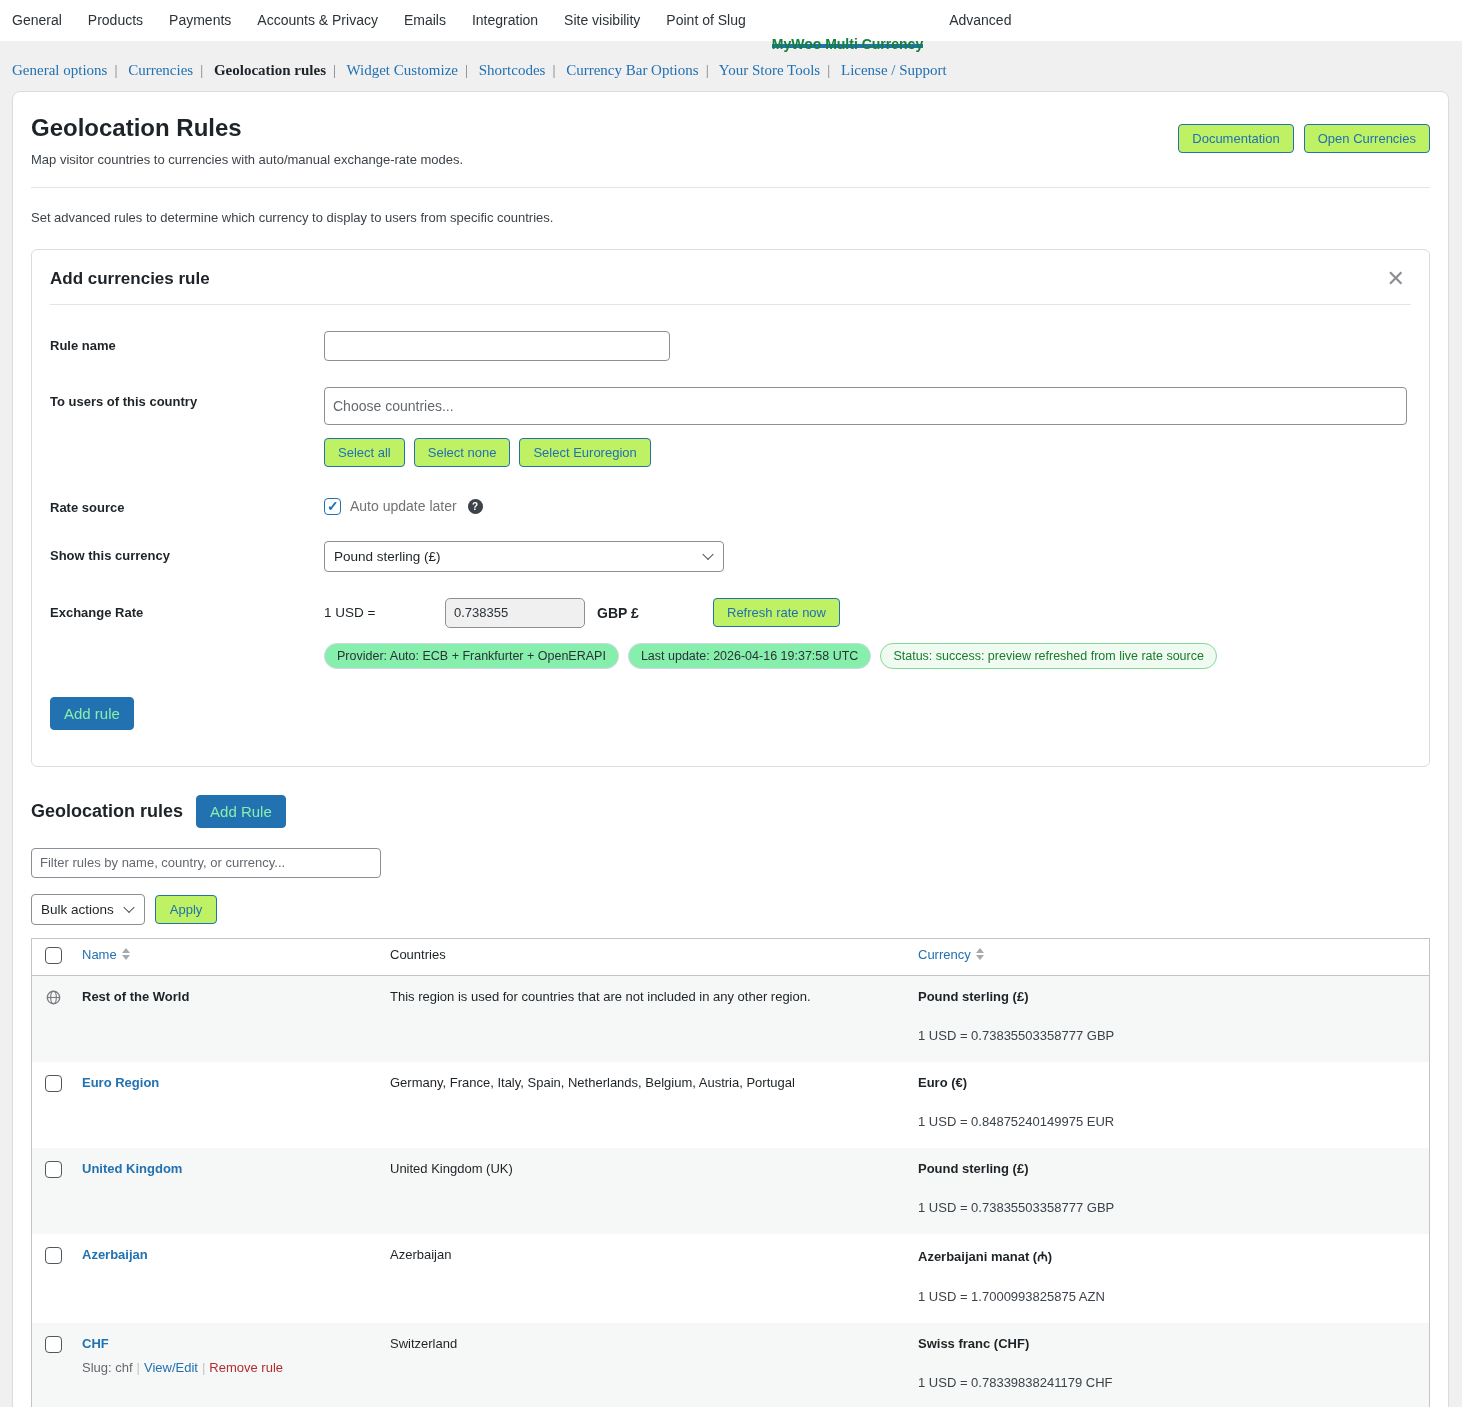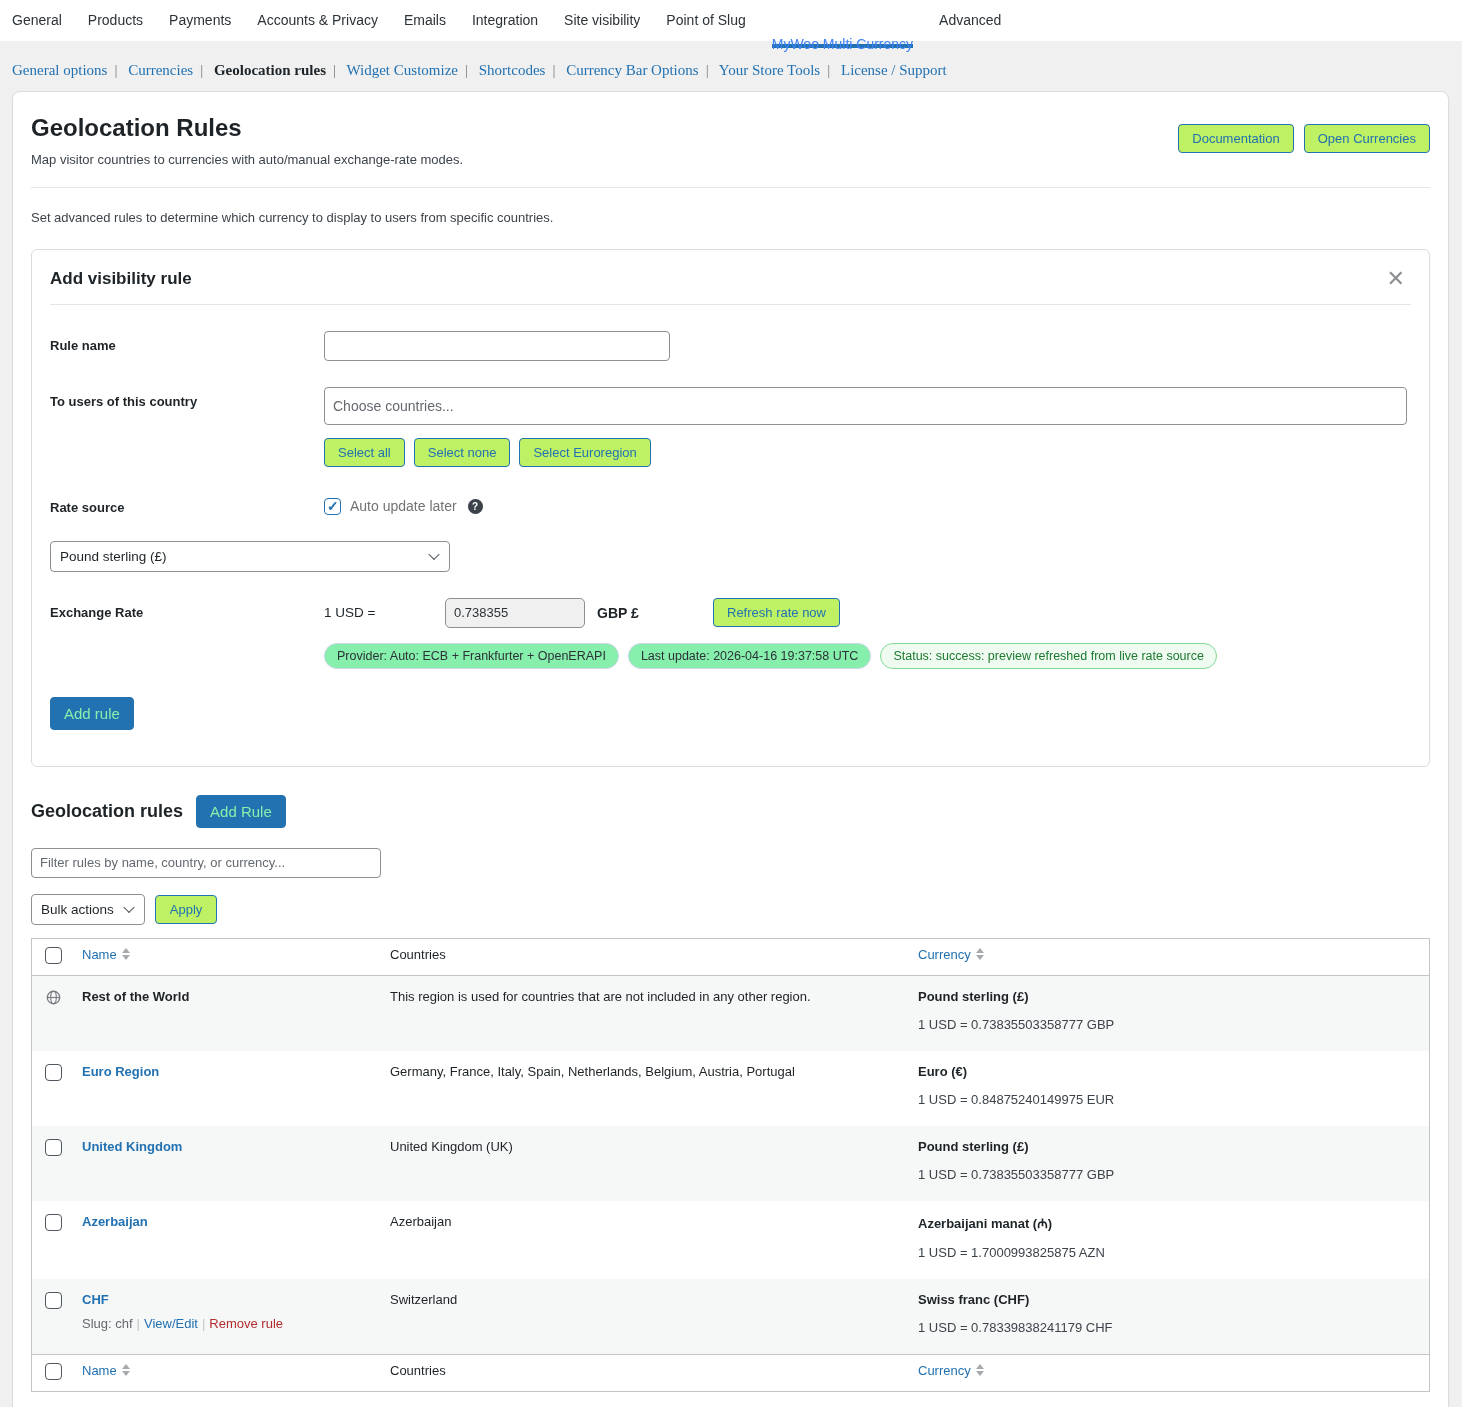--- a/index.html
+++ b/index.html
@@ -7,21 +7,21 @@
   body {
     font-family: "Liberation Sans", "DejaVu Sans", sans-serif;
     background: #f0f0f1;
     color: #1d2327;
     font-size: 13px;
   }
 
   
   .topnav { background:#fff; height:41px; display:flex; align-items:stretch; padding-left:12px; gap:26px; }
   .topnav a { display:flex; align-items:center; font-size:14px; color:#2c3338; text-decoration:none; border-bottom:4px solid transparent; padding-top:2px; cursor:pointer; }
-  .topnav a.active { font-weight:normal; color:#3b82f6; border-bottom-color:#2271b1;margin-top:42px; }
+  .topnav a.active { font-weight:bold; color:#15803d; border-bottom-color:#2271b1;margin-top:42px; }
 
   
   .subnav { padding:21px 0 12px 12px; font-size:15px;font-family:Liberation Serif, serif; }
   .subnav a { color:#2271b1; text-decoration:none; cursor:pointer; }
   .subnav a.current { color:#1d2327; font-weight:bold; }
   .subnav .sep { color:#787c82; margin:0 7px; }
 
   
   .card { background:#fff; margin:0 13px 18px 12px; border:1px solid #dcdcde; border-radius:8px; padding:22px 18px 118px 18px; box-shadow:0 1px 2px rgba(0,0,0,.04); }
   .card-head { display:flex; justify-content:space-between; align-items:flex-start; }
@@ -87,21 +87,21 @@
   .countries-col { width:528px; }
   .cb-cell { padding-left:13px !important; }
   .sort-link { color:#2271b1; text-decoration:none; cursor:pointer; display:inline-flex; align-items:center; gap:5px; }
   .sort { display:inline-flex; flex-direction:column; gap:2px; }
   .sort i { display:block; width:0; height:0; border-left:4px solid transparent; border-right:4px solid transparent; }
   .sort .up { border-bottom:5px solid #a7aaad; }
   .sort .down { border-top:5px solid #a7aaad; }
   .row-name-link { color:#2271b1; font-weight:bold; text-decoration:none; cursor:pointer; }
   .row-name-plain { color:#1d2327; font-weight:600; }
   .cur-name { font-weight:bold; color:#1d2327; }
-  .cur-rate { color:#3c434a; margin-top:13px; }
+  .cur-rate { color:#3c434a; margin-top:24px; }
   .row-actions { margin-top:9px; font-size:13px; color:#646970; }
   .row-actions .sep { color:#c3c4c7; margin:0 4px; }
   .row-actions a.edit { color:#2271b1; text-decoration:none; cursor:pointer; }
   .row-actions a.remove { color:#b32d2e; text-decoration:none; cursor:pointer; }
   .globe-icon svg { display:block; }
 </style>
 </head>
 <body>
 
 <nav class="topnav">
@@ -141,21 +141,21 @@
     </div>
   </div>
 
   <hr class="divider">
 
   <p class="intro">Set advanced rules to determine which currency to display to users from specific countries.</p>
 
   
   <div class="panel">
     <div class="panel-head">
-      <div class="panel-title">Add visibility rule</div>
+      <div class="panel-title">Add currencies rule</div>
       <button class="panel-close">✕</button>
     </div>
 
     <div class="form-row">
       <div class="form-label">Rule name</div>
       <div class="form-field">
         <input class="text-input rule-name-input" style="">
       </div>
     </div>
 
@@ -176,20 +176,21 @@
       <div class="form-field">
         <div class="checkbox-row">
           <input type="checkbox" class="wp-check" checked="" style="">
           <span class="check-label">Auto update later</span>
           <span class="help-icon">?</span>
         </div>
       </div>
     </div>
 
     <div class="form-row">
+      <div class="form-label">Show this currency</div>
       <div class="form-field">
         <div class="select currency-select">
           <span>Pound sterling (£)</span>
           <span class="chev"></span>
         </div>
       </div>
     </div>
 
     <div class="form-row">
       <div class="form-label">Exchange Rate</div>

